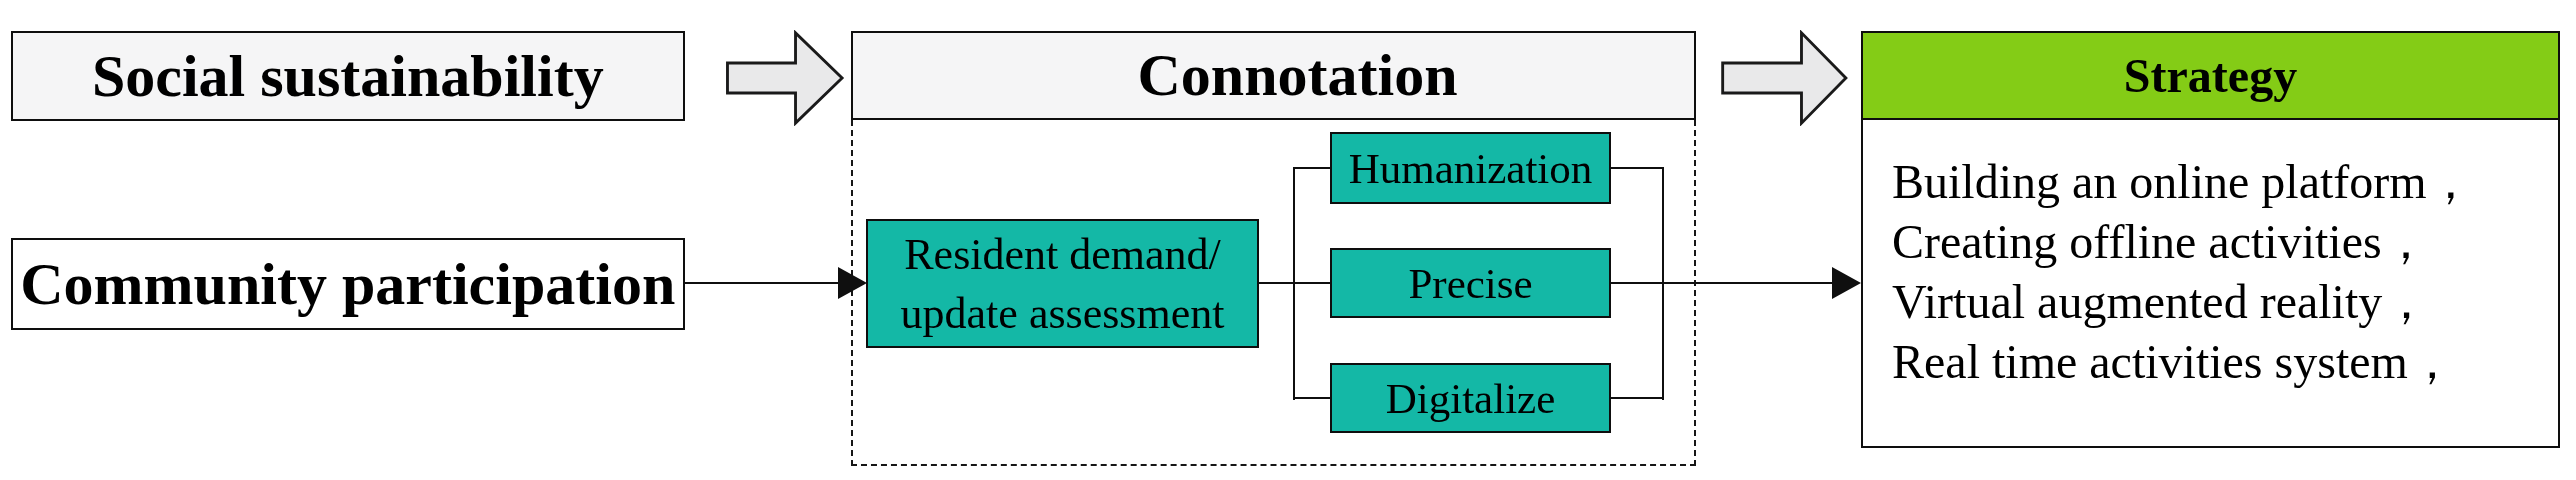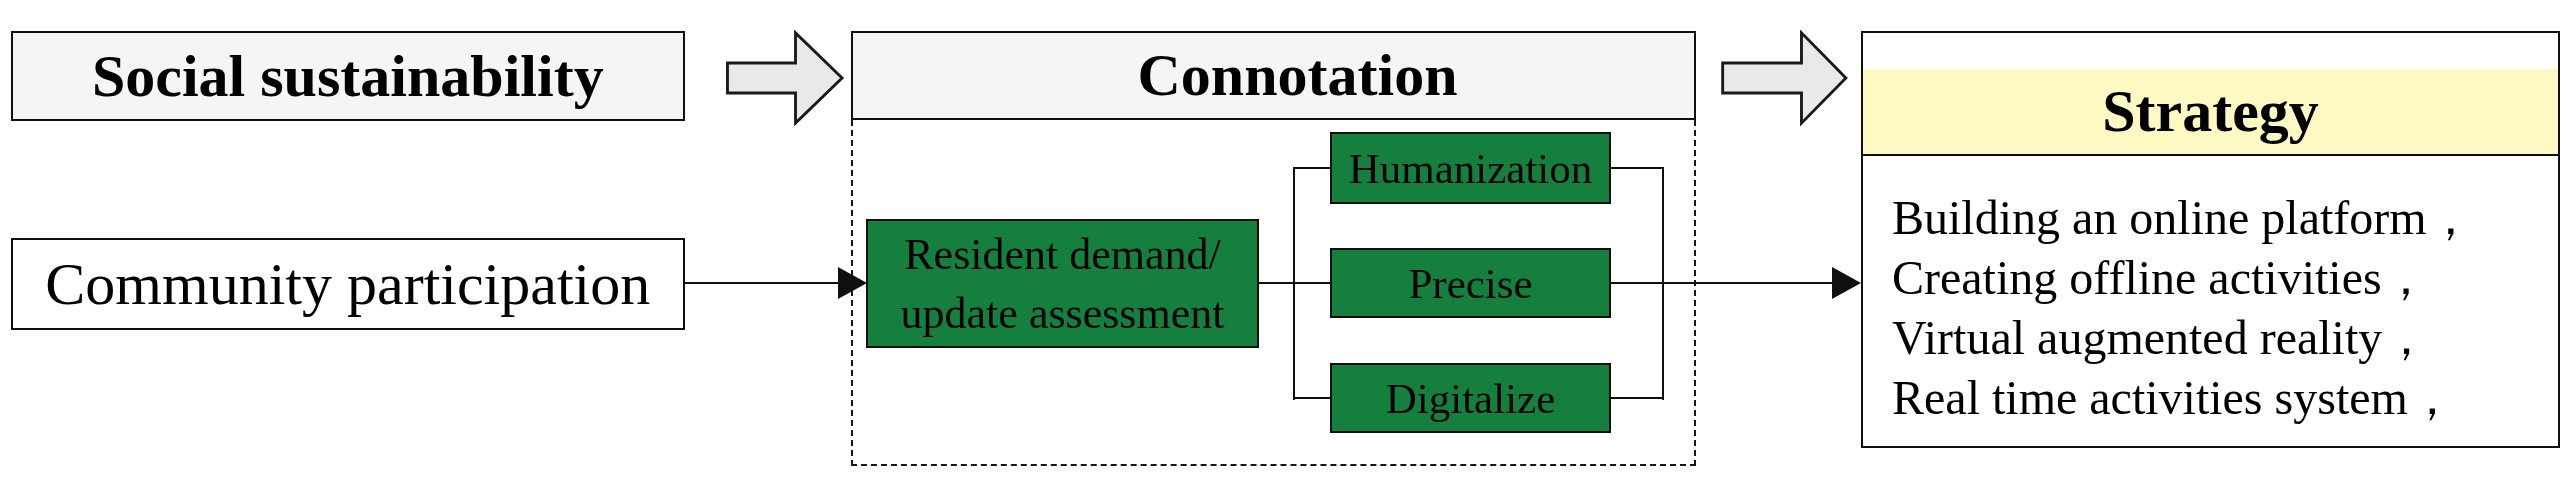--- a/index.html
+++ b/index.html
@@ -10,30 +10,30 @@
     font-family:"Liberation Serif","DejaVu Serif",serif;
     color:#000;
     overflow:hidden;
   }
   .box{
     position:absolute;
     box-sizing:border-box;
     border:2.9px solid #0e0e0e;
     display:flex;align-items:center;justify-content:center;
     text-align:center;
-    background:#15803d;
+    background:#14b8a6;
     white-space:nowrap;
   }
   .hdr{
     font-weight:bold;
     font-size:60px;
     background:#f5f5f6;
   }
   #social{left:10.8px;top:31px;width:674px;height:90px;}
-  #community{left:10.8px;top:238px;width:674px;height:92px;font-weight:normal;font-size:60px;background:#ffffff;}
+  #community{left:10.8px;top:238px;width:674px;height:92px;font-weight:bold;font-size:60px;background:#ffffff;}
   #connotation{left:851px;top:31px;width:845px;height:89px;padding-left:48px;}
   #dashed-outline{
     position:absolute;box-sizing:border-box;
     left:851px;top:120px;width:845px;height:346px;
     border:2.2px dashed #161616;border-top:none;
     background:transparent;
   }
   #resident{
     left:866px;top:219px;width:393px;height:129px;
     border-width:2.2px;
@@ -48,23 +48,23 @@
   #factor-1{top:248px;}
   #factor-2{top:363px;}
   #strategy{
     position:absolute;box-sizing:border-box;
     left:1861px;top:31px;width:699px;height:417px;
     border:2.2px solid #0e0e0e;background:#ffffff;
   }
   #strategy-header{
     box-sizing:border-box;
     height:87px;border-bottom:2.2px solid #0e0e0e;
-    background:#fef9c3;
+    background:#84cc16;
     display:flex;align-items:center;justify-content:center;
-    font-weight:bold;font-size:60px;white-space:nowrap;margin-top:36px;
+    font-weight:bold;font-size:48px;white-space:nowrap;
   }
   #strategy-body{
     padding:32px 14.4px 0 29px;
     font-size:48px;line-height:60px;
     white-space:nowrap;
   }
   .hline,.vline{position:absolute;background:#0f0f0f;}
   .hline{height:2.2px;}
   .vline{width:2.2px;}
   .arrow-head{

